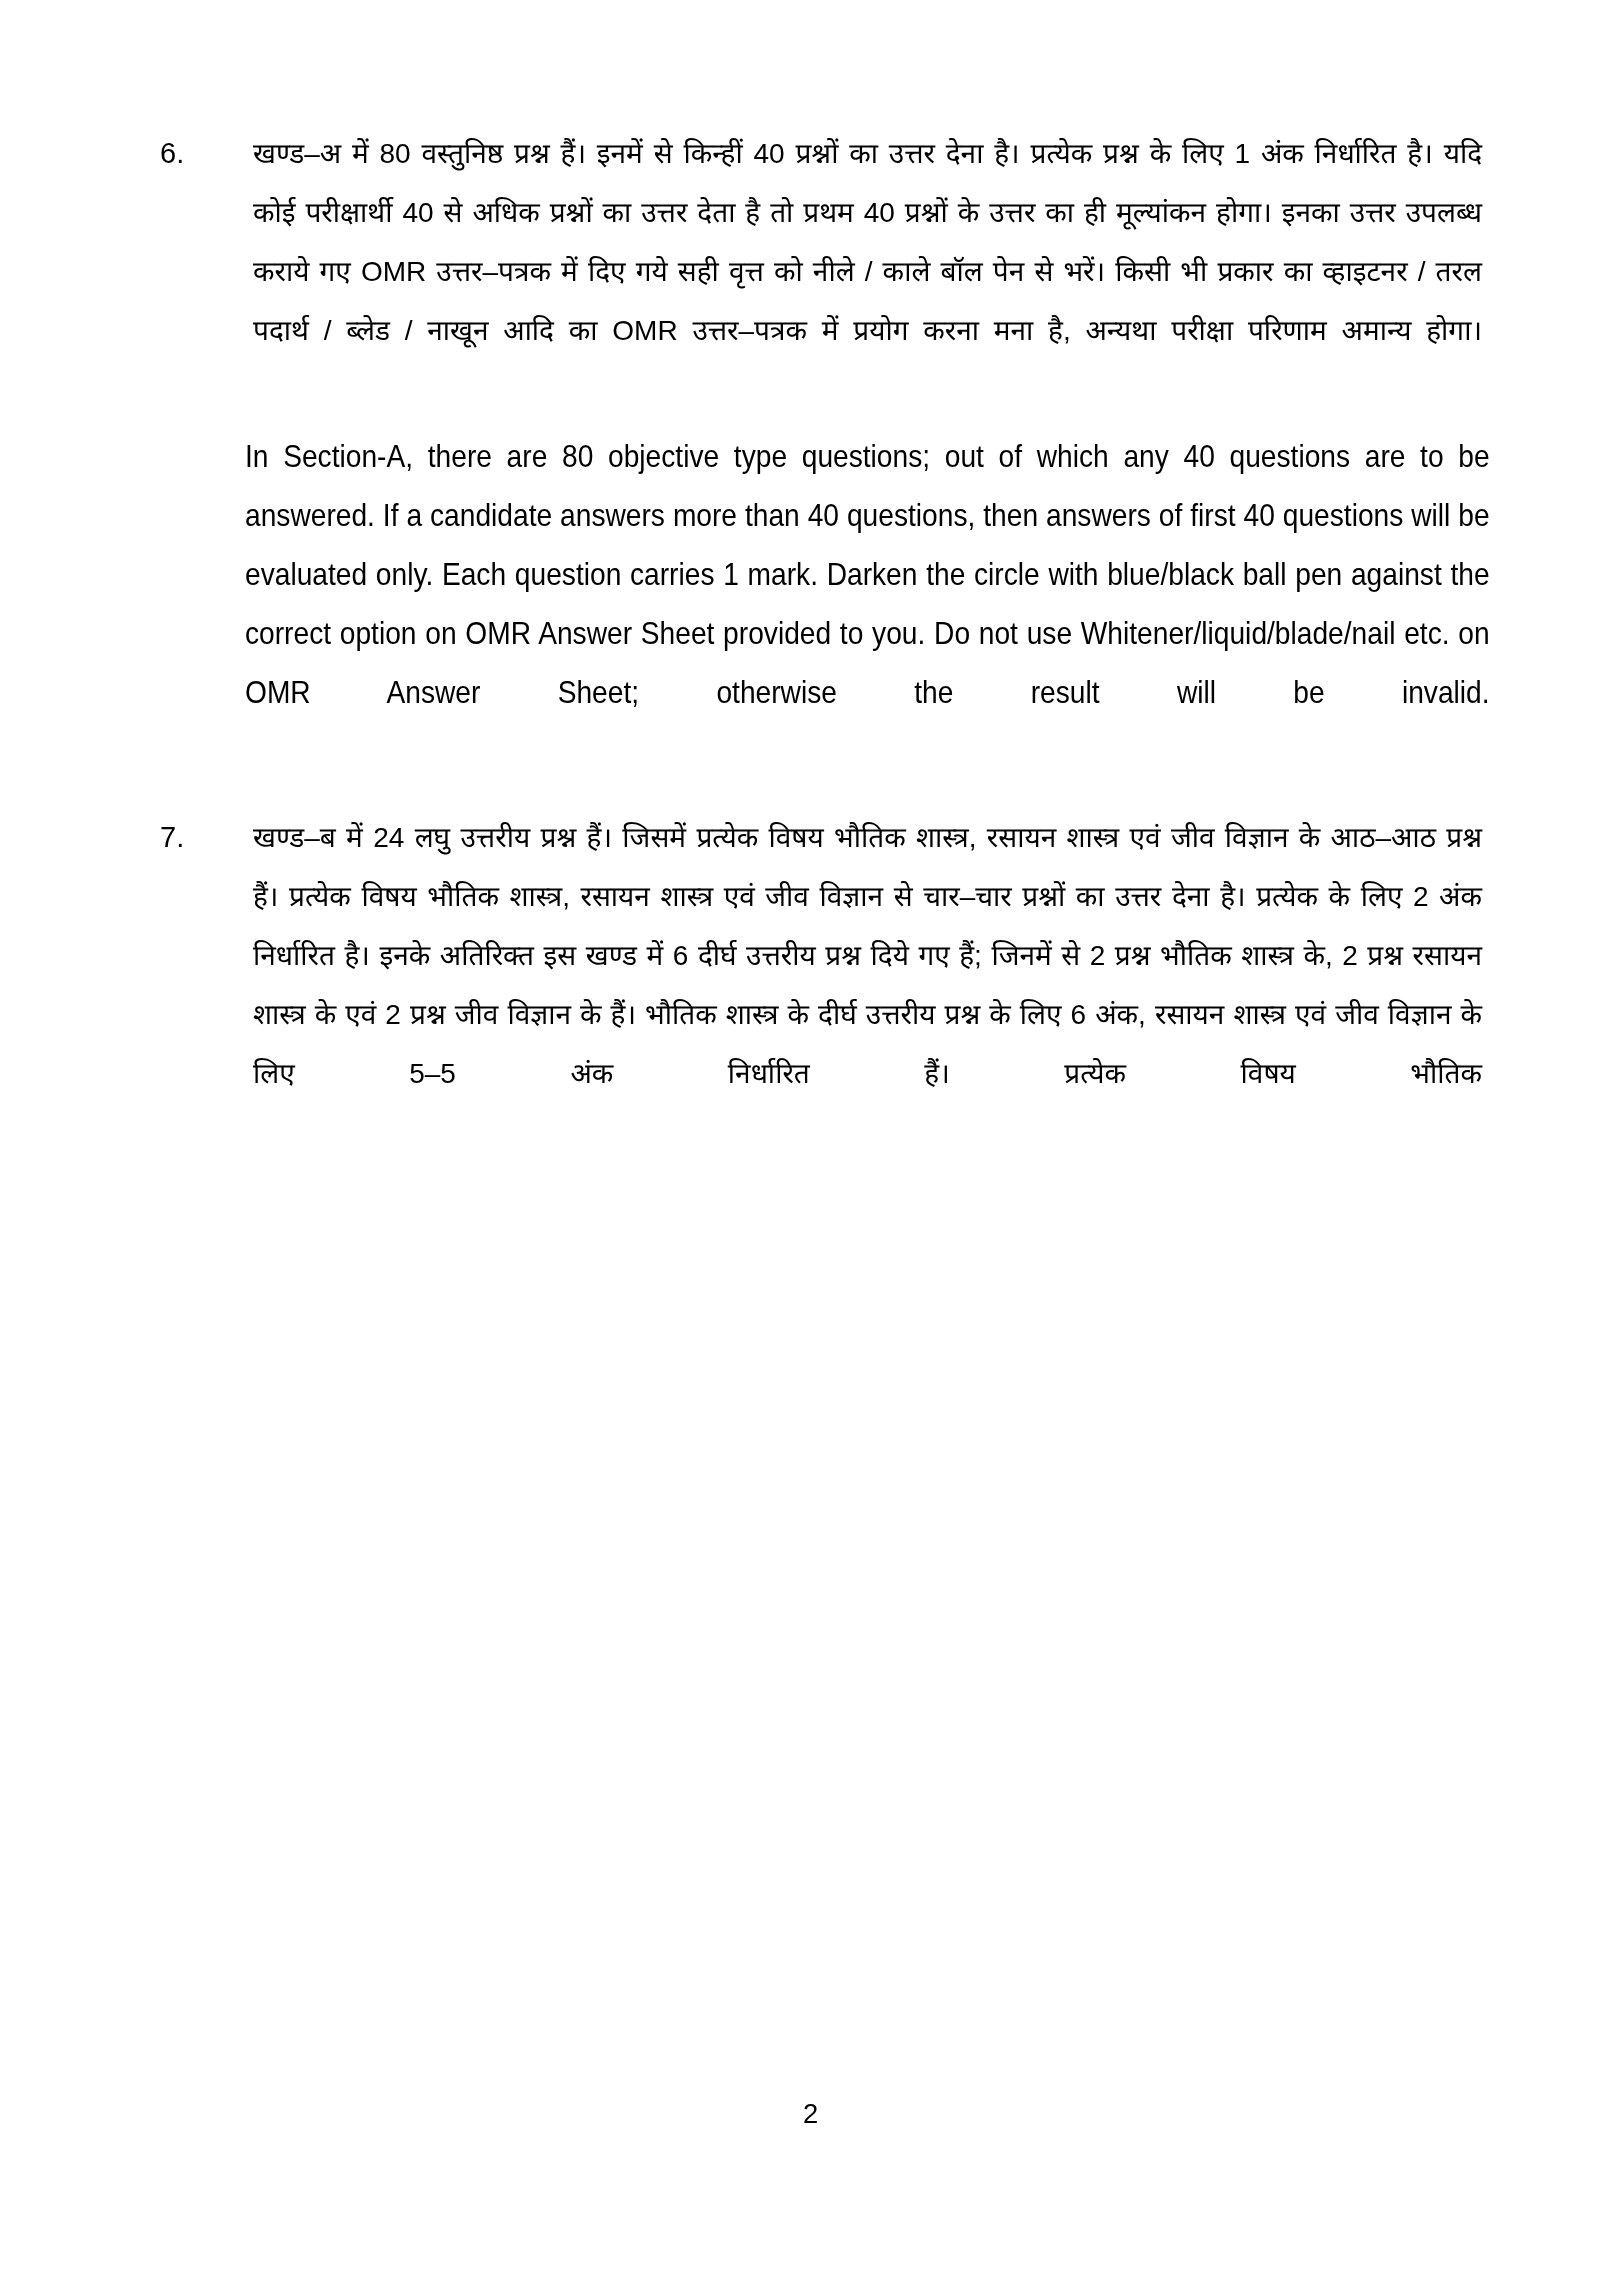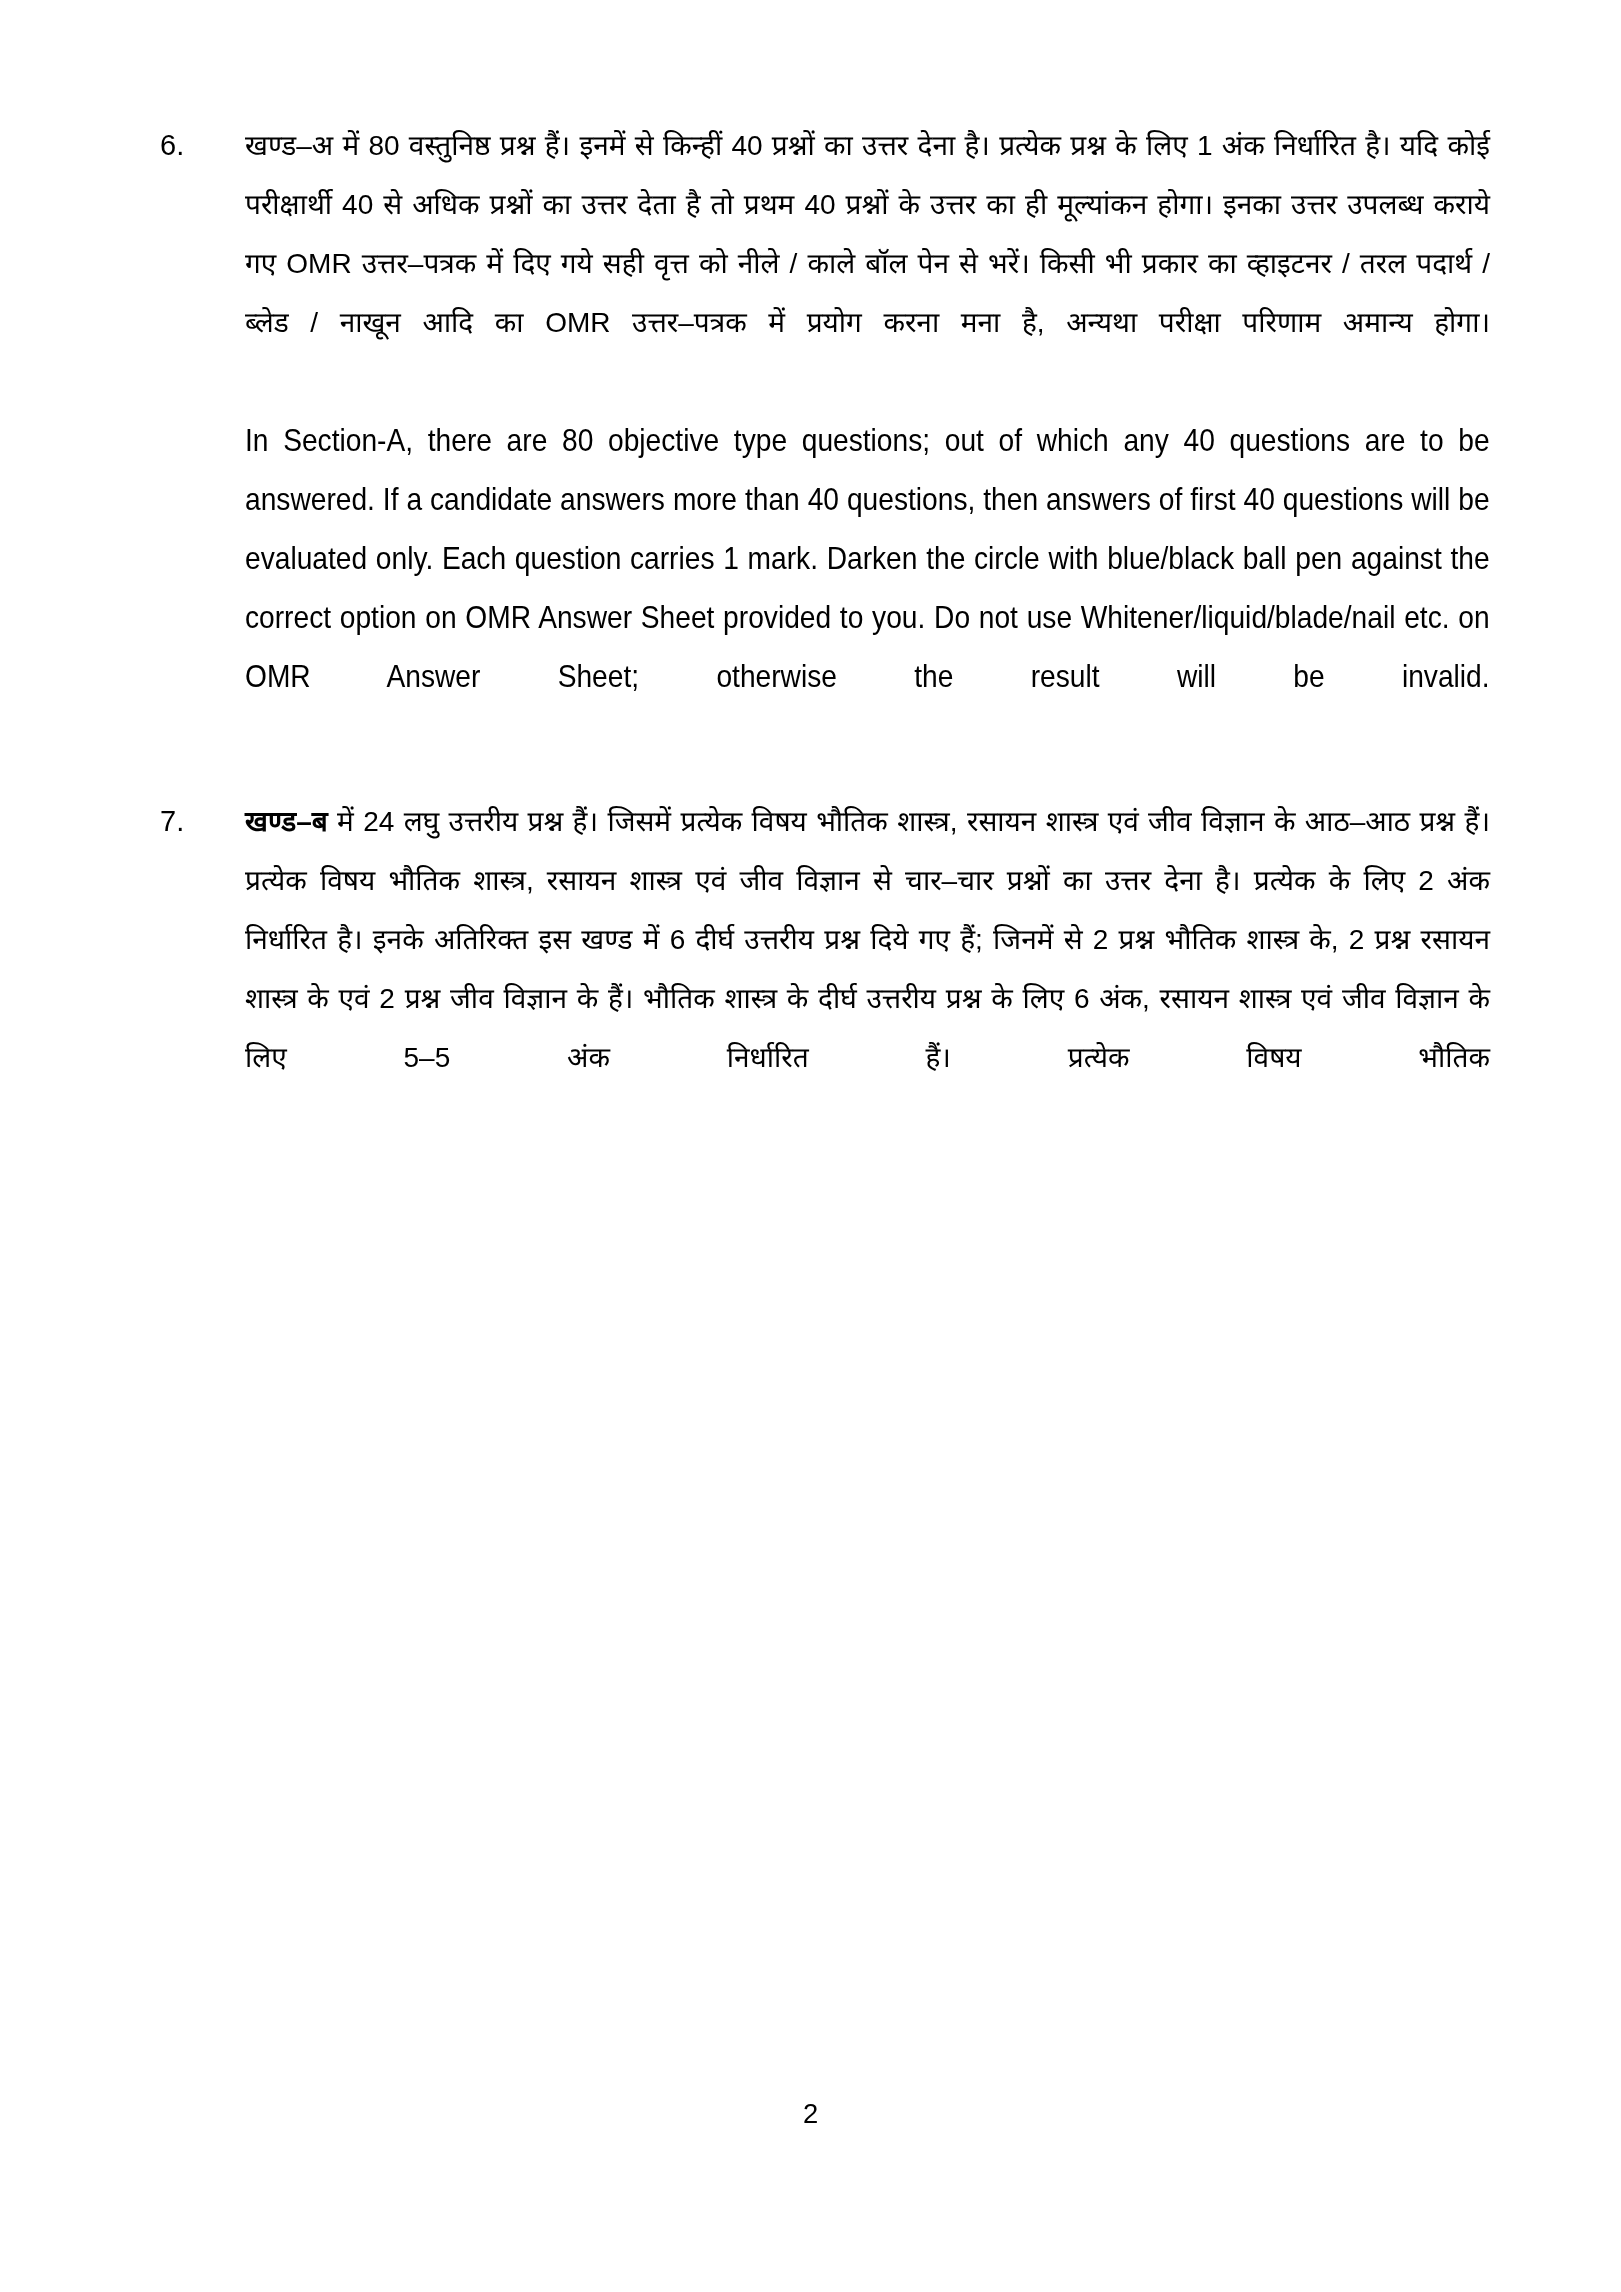--- a/index.html
+++ b/index.html
@@ -52,21 +52,21 @@
 
   
   .para-hi {
     font-family: "Liberation Sans", "DejaVu Sans", sans-serif;
     font-size: 28px;
     line-height: 59px;
     text-align: justify;
     text-justify: inter-word;
     word-spacing: 1px;
     letter-spacing: 0px;
-    margin: 0;
+    margin: 8px;
   }
   .para-hi:after {
     content: "";
     display: inline-block;
     width: 100%;
   }
 
   
   .para-en {
     font-family: "Liberation Sans", sans-serif;
@@ -78,21 +78,21 @@
     transform-origin: left top;
     width: 113.6%;
     margin: 0;
   }
   .para-en:after {
     content: "";
     display: inline-block;
     width: 100%;
   }
 
-  .bold-hi { font-weight: bold; }
+  .bold-hi { font-weight: normal; }
 
   
   .item-7 { margin-top: 27.4px; }
 
   
   .page-number {
     position: absolute;
     left: 0;
     top: 2098px;
     width: 1621px;

